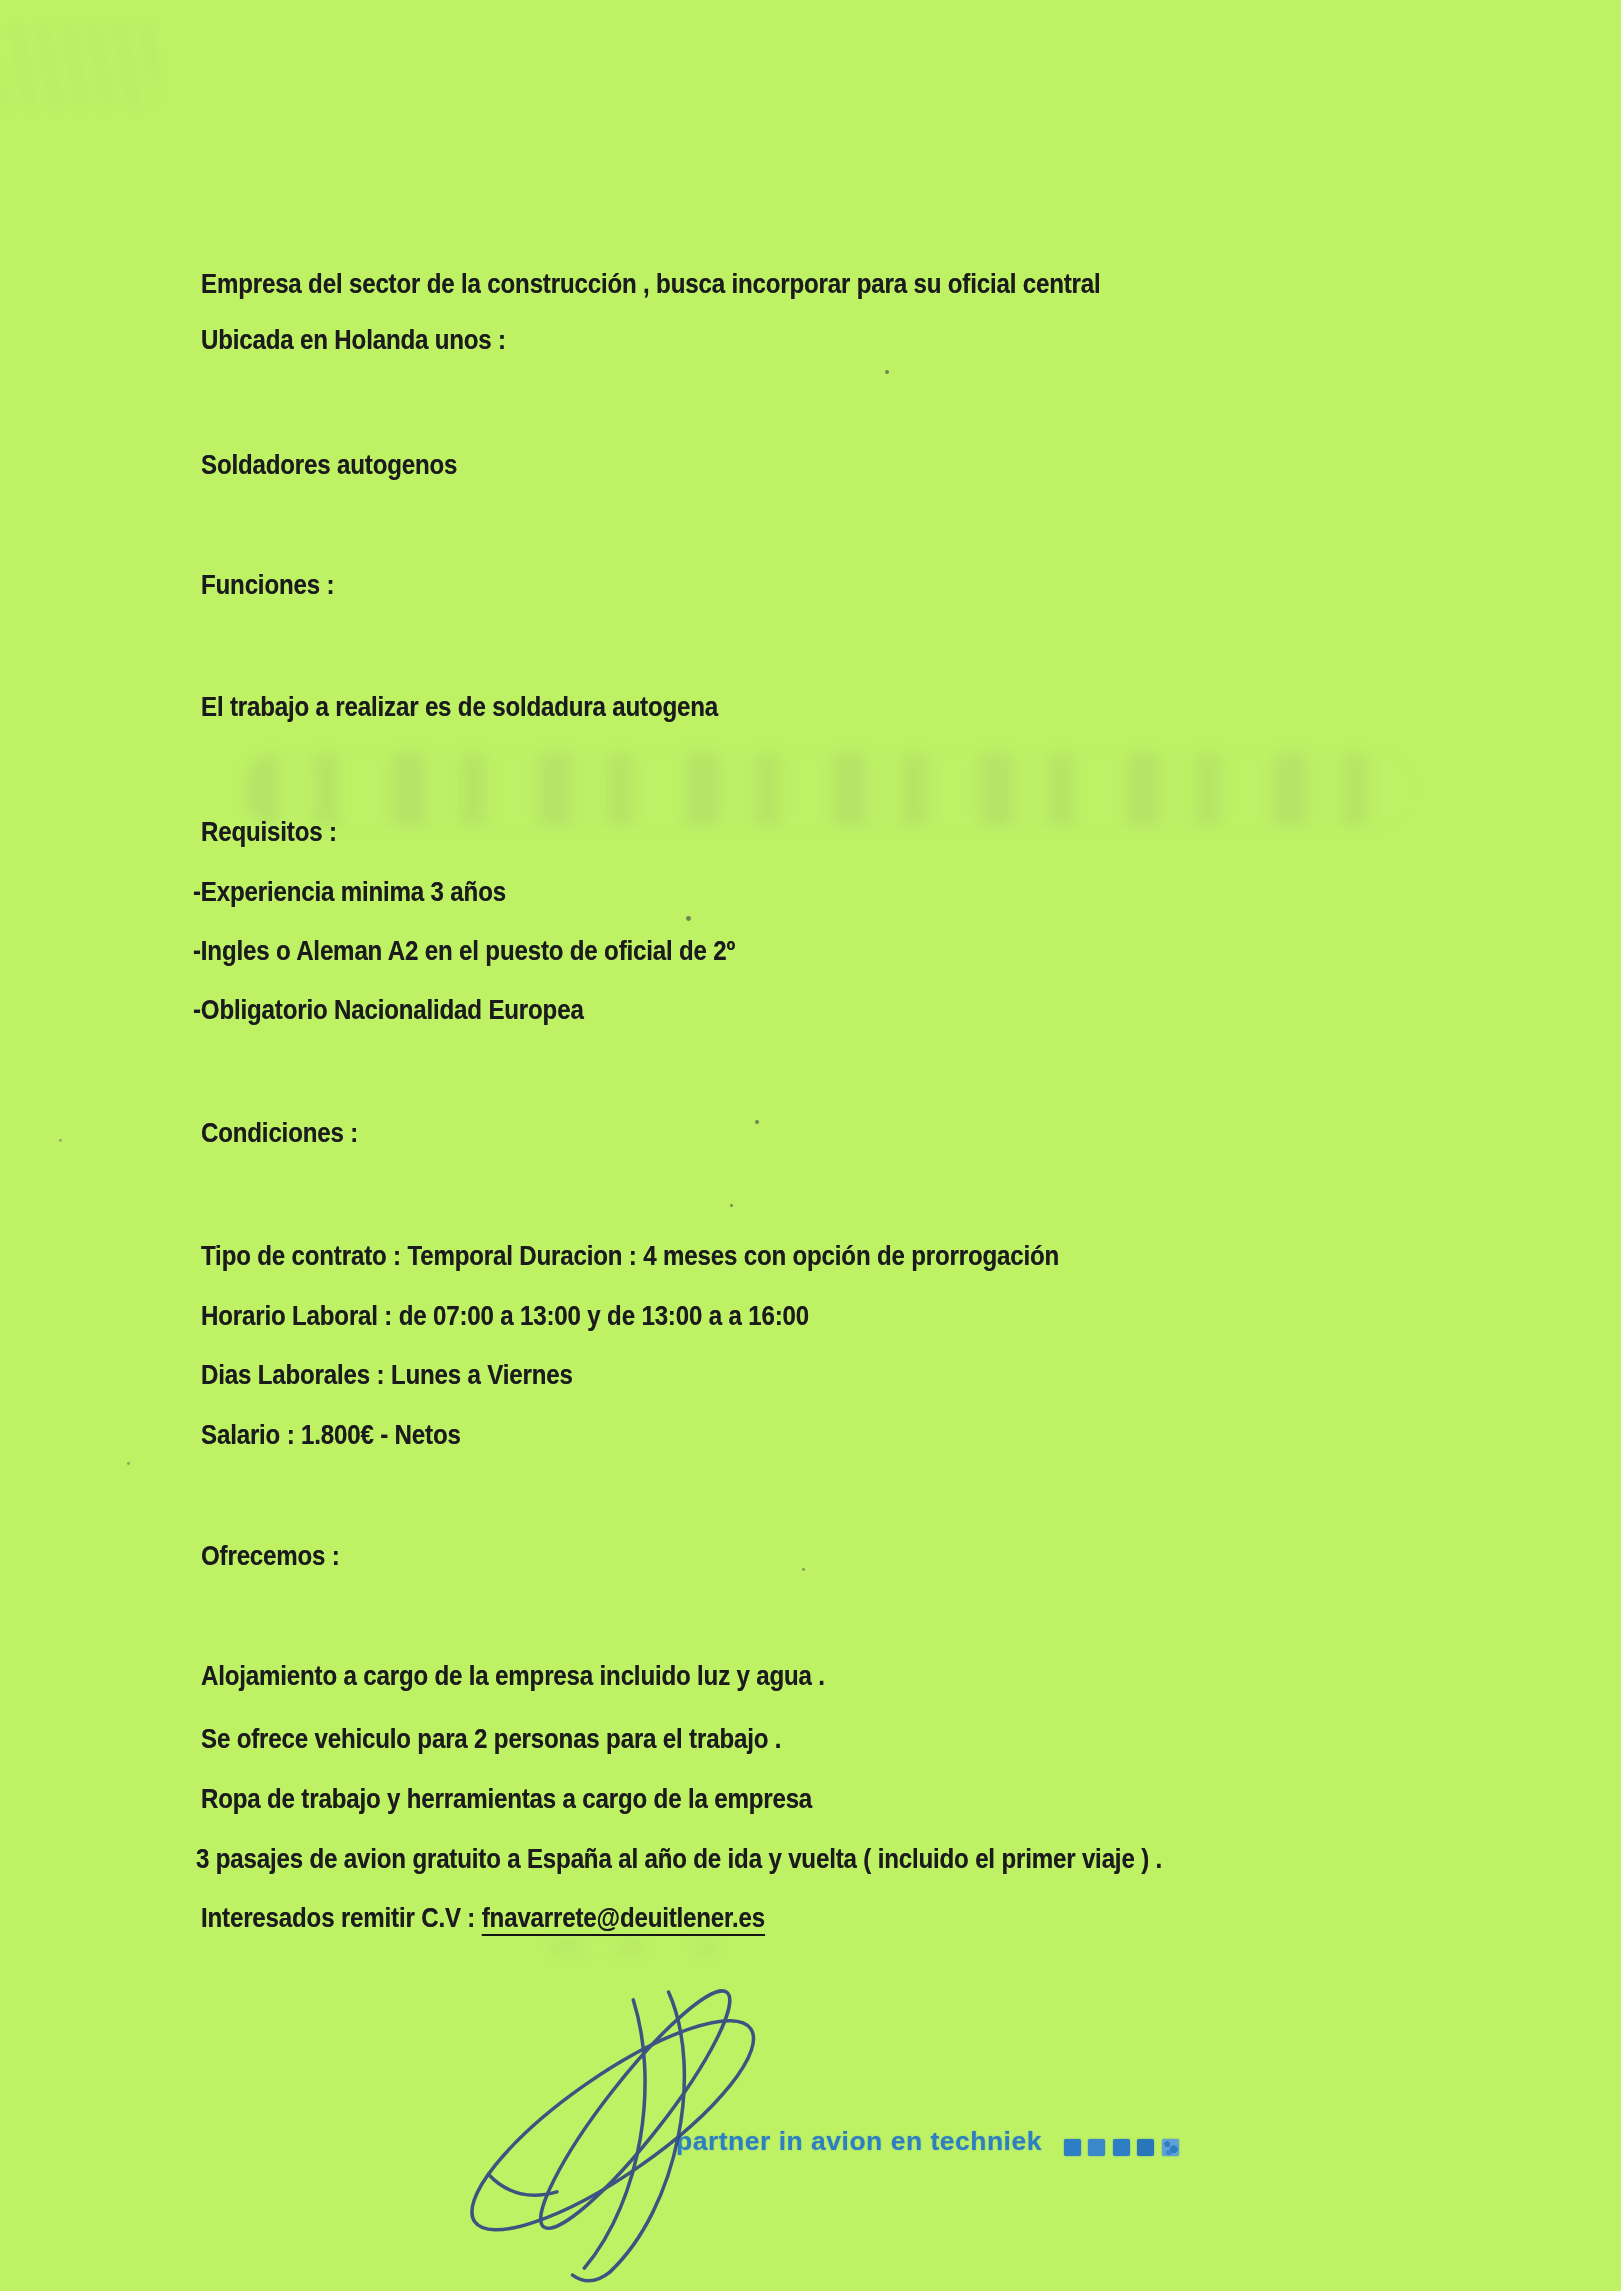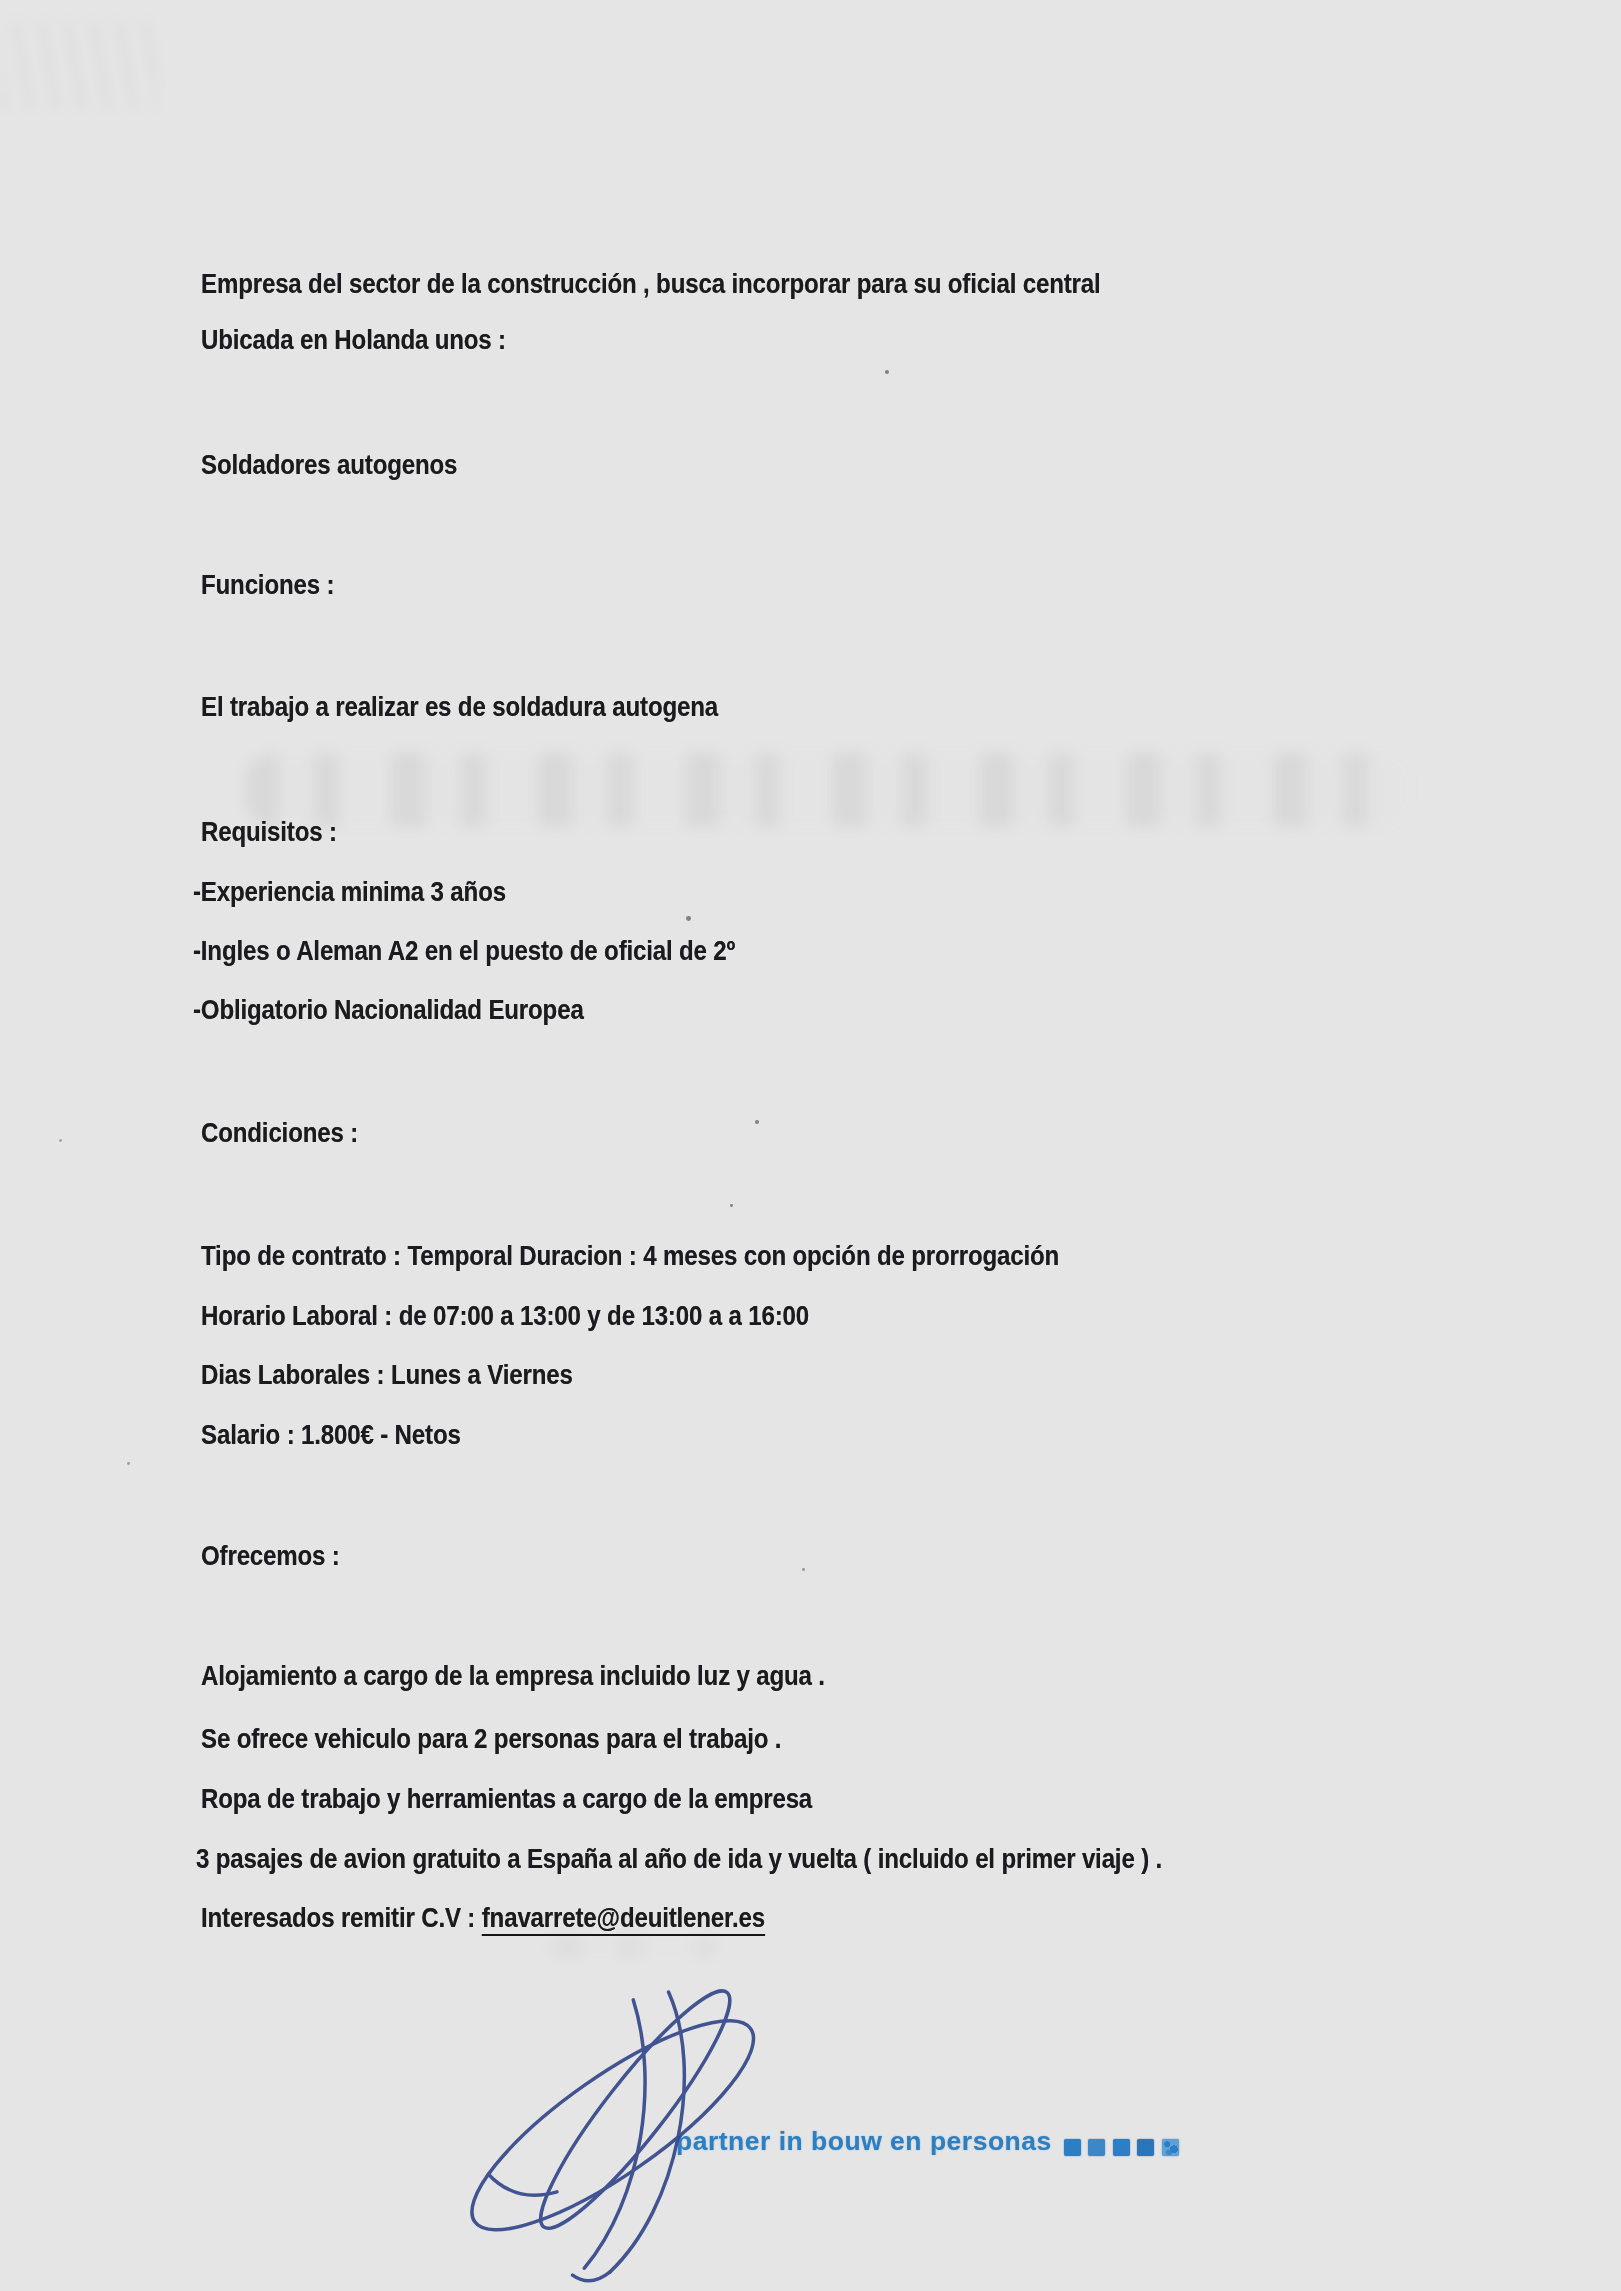--- a/index.html
+++ b/index.html
@@ -1,21 +1,21 @@
 <!DOCTYPE html>
 <html><head>
 <meta charset="utf-8">
 <style>
   html,body{margin:0;padding:0;}
   body{
     width:1621px;height:2292px;position:relative;overflow:hidden;
     background:#ffffff;
     font-family:"Liberation Sans", sans-serif;
   }
-  .page{position:absolute;inset:0;background:#e5e5e5;}
+  .page{position:absolute;inset:0;background:#bef264;}
   .line{
     position:absolute;
     font-weight:700;
     font-size:27.4px;
     line-height:33px;
     color:#1b1b1d;
     white-space:pre;
     letter-spacing:-0.2px;
     transform:scaleX(0.88);
     transform-origin:0 50%;
@@ -120,21 +120,21 @@
   <div class="line" style="left:201px;top:1418px;">Salario : 1.800€ - Netos</div>
 
   <div class="line" style="left:201px;top:1539px;">Ofrecemos :</div>
   <div class="line" style="left:201px;top:1659px;">Alojamiento a cargo de la empresa incluido luz y agua .</div>
   <div class="line" style="left:201px;top:1722px;">Se ofrece vehiculo para 2 personas para el trabajo .</div>
   <div class="line" style="left:201px;top:1782px;">Ropa de trabajo y herramientas a cargo de la empresa</div>
   <div class="line" style="left:196px;top:1842px;">3 pasajes de avion gratuito a España al año de ida y vuelta ( incluido el primer viaje ) .</div>
 
   <div class="line" style="left:201px;top:1901px;"><span>Interesados remitir C.V : </span><span class="email">fnavarrete@deuitlener.es</span></div>
 
-  <div class="tagline">partner in bouw en personas</div>
+  <div class="tagline">partner in avion en techniek</div>
   <div class="squares">
     <i></i>
     <i></i>
     <i></i>
     <i></i>
     <i></i>
   </div>
 
   <svg class="signature" width="470" height="314" viewBox="0 0 480 320">
     <g fill="none" stroke="#2b3f85" stroke-width="3.6" stroke-linecap="round" opacity="0.88">

